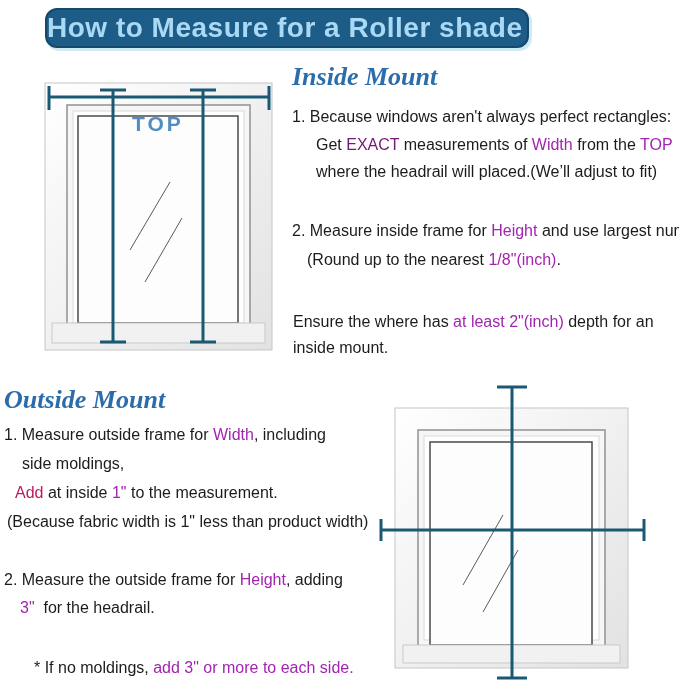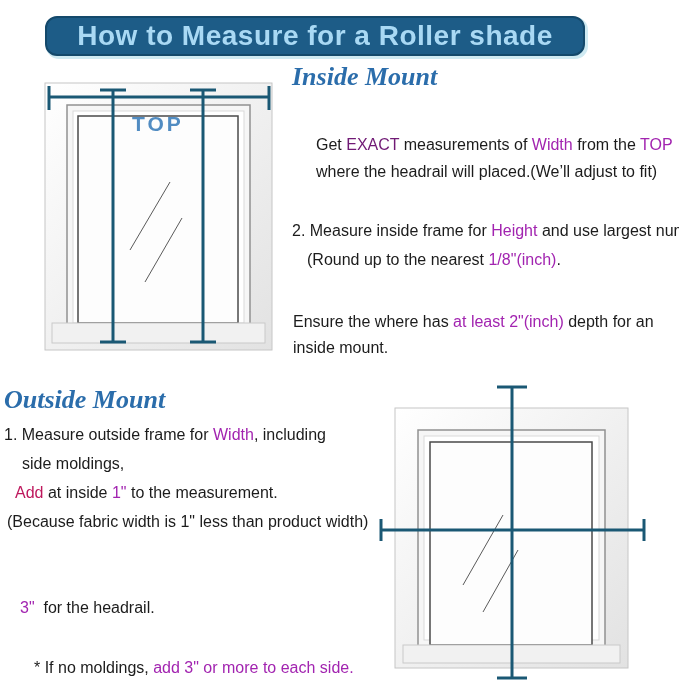--- a/index.html
+++ b/index.html
@@ -1,23 +1,23 @@
 <!DOCTYPE html>
 <html style="--accent: #a224b0; --text: #1c1c1c; --heading: #2b6dab; --banner_bg: #1d5c87; --banner_border: #14496b; --banner_text: #a9d9f4; --measure_line: #1a5874; --top_label: #518cc2;"><head>
 <meta charset="utf-8">
 <style>
   * { margin:0; padding:0; box-sizing:border-box; }
   html,body { background:#ffffff; }
   body { font-family:"Liberation Sans","DejaVu Sans",sans-serif; }
   .page { position:relative; width:679px; height:685px; background:#ffffff; overflow:hidden; }
 
   .banner {
-    position:absolute; left:45px; top:16px; width:540px; height:40px;
+    position:absolute; left:45px; top:8px; width:484px; height:40px;
     background:var(--banner_bg); border:2px solid var(--banner_border);
-    border-radius:12px; display:flex; align-items:center; justify-content:center;
+    border-radius:12px; display:flex; align-items:center; 
     box-shadow:2px 2px 0 1px #cfeaf2;
   }
   .banner-title { color:var(--banner_text); font-size:28px; font-weight:bold; letter-spacing:0.5px; white-space:pre; }
 
   .mount-heading {
     position:absolute; font-family:"Liberation Serif","DejaVu Serif",serif;
     font-style:italic; font-weight:600; font-size:26px; color:var(--heading); white-space:pre;text-align:right;
   }
   .txt { position:absolute; font-size:16px; line-height:20px; color:var(--text); white-space:pre; }
 
@@ -71,36 +71,38 @@
         <line x1="163" y1="20" x2="163" y2="272"></line>
         <line x1="150" y1="20" x2="176" y2="20"></line>
         <line x1="150" y1="272" x2="176" y2="272"></line>
       </g>
     </svg>
     <span class="top-label">TOP</span>
   </div>
 
   <h2 class="mount-heading" style="left:292px; top:62px;">Inside Mount</h2>
 
+  <p class="txt" style="left:292px; top:107px;"><span>1. Because windows aren't always perfect rectangles:</span></p>
   <p class="txt" style="left:316px; top:135px;"><span>Get </span><span style="color: #701a75;">EXACT</span><span> measurements of </span><span style="color: rgb(162, 36, 176);">Width</span><span> from the </span><span style="color: rgb(162, 36, 176);">TOP</span></p>
   <p class="txt" style="left:316px; top:162px;"><span>where the headrail will placed.(We’ll adjust to fit)</span></p>
 
   <p class="txt" style="left:292px; top:221px;"><span>2. Measure inside frame for </span><span style="color: rgb(162, 36, 176);">Height</span><span> and use largest number</span></p>
   <p class="txt" style="left:307px; top:250px;"><span>(Round up to the nearest </span><span style="color: rgb(162, 36, 176);">1/8"(inch)</span><span>.</span></p>
 
   <p class="txt" style="left:293px; top:312px;"><span>Ensure the where has </span><span style="color: rgb(162, 36, 176);">at least 2"(inch)</span><span> depth for an</span></p>
   <p class="txt" style="left:293px; top:338px;"><span>inside mount.</span></p>
 
   <h2 class="mount-heading" style="left:4px; top:385px;">Outside Mount</h2>
 
   <p class="txt" style="left:4px;  top:425px;"><span>1. Measure outside frame for </span><span style="color: rgb(162, 36, 176);">Width</span><span>, including</span></p>
   <p class="txt" style="left:22px; top:454px;"><span>side moldings,</span></p>
   <p class="txt" style="left:15px; top:483px;"><span style="color: #be185d;">Add</span><span> at inside </span><span style="color: rgb(162, 36, 176);">1"</span><span> to the measurement.</span></p>
   <p class="txt" style="left:7px;  top:512px;"><span>(Because fabric width is 1" less than product width)</span></p>
 
+  <p class="txt" style="left:4px;  top:570px;"><span>2. Measure the outside frame for </span><span style="color: rgb(162, 36, 176);">Height</span><span>, adding</span></p>
   <p class="txt" style="left:20px; top:598px;"><span style="color: rgb(162, 36, 176);">3"</span><span>  for the headrail.</span></p>
 
   <p class="txt" style="left:2px;  top:658px;margin-left:32px;"><span>* If no moldings, </span><span style="color: rgb(162, 36, 176);">add 3" or more to each side.</span></p>
 
   <div class="diagram" style="left:378px; top:380px; width:270px; height:305px;">
     <svg width="270" height="305" viewBox="0 0 270 305">
       <g>
         <rect class="frame-outer" x="17" y="28" width="233" height="260"></rect>
         <rect class="frame-recess" x="40" y="50" width="187" height="216"></rect>
         <rect class="frame-sash" x="46" y="56" width="175" height="204"></rect>

